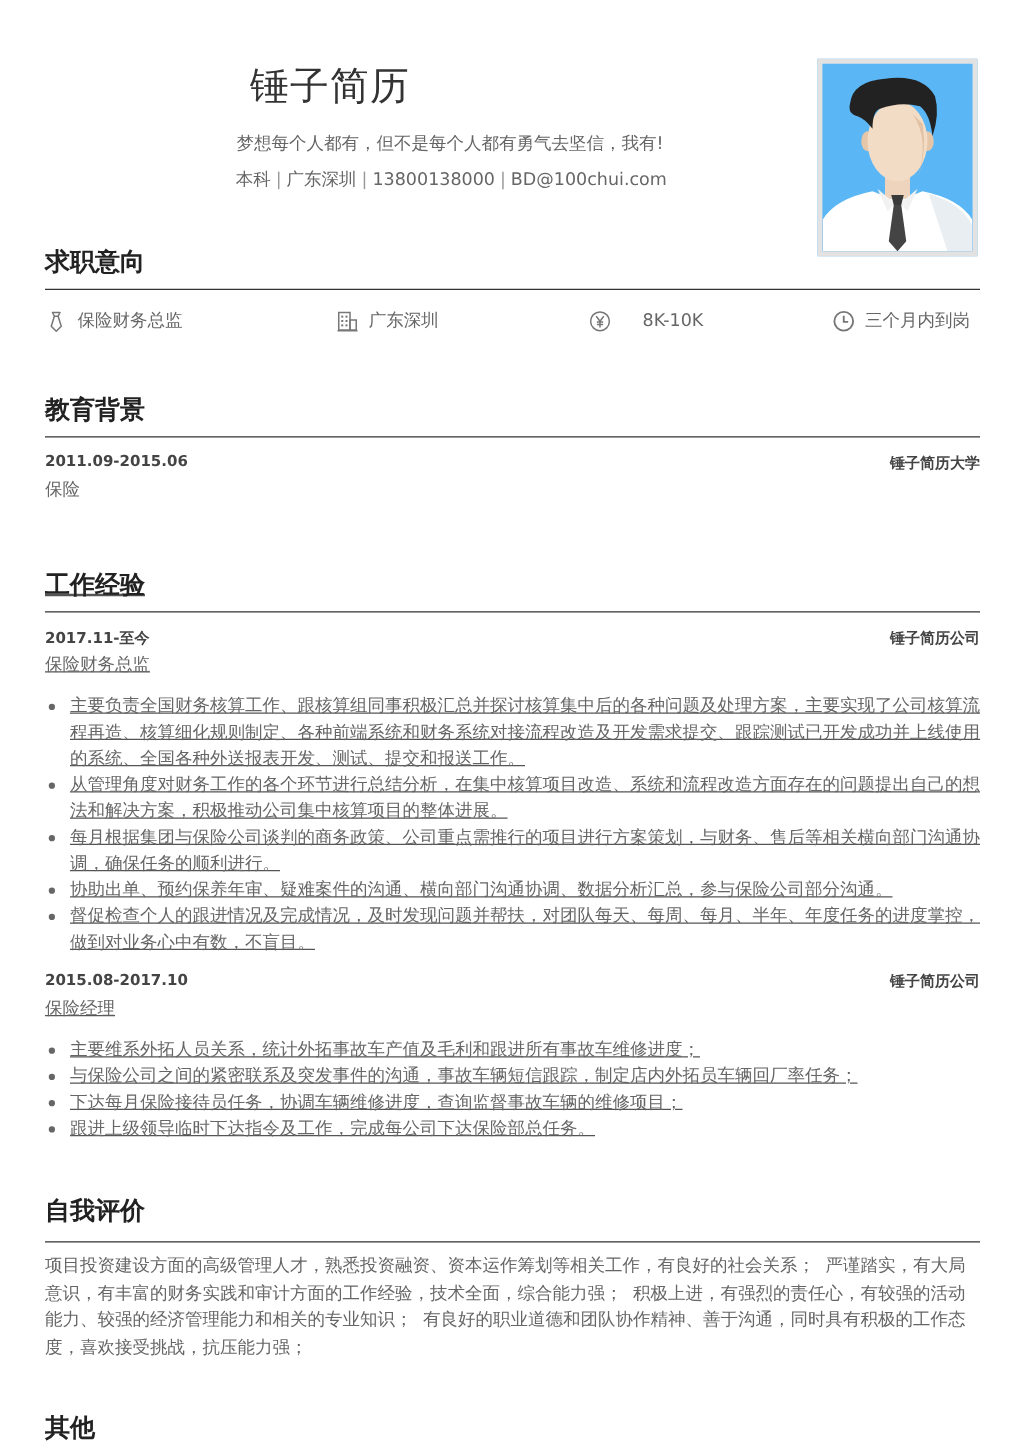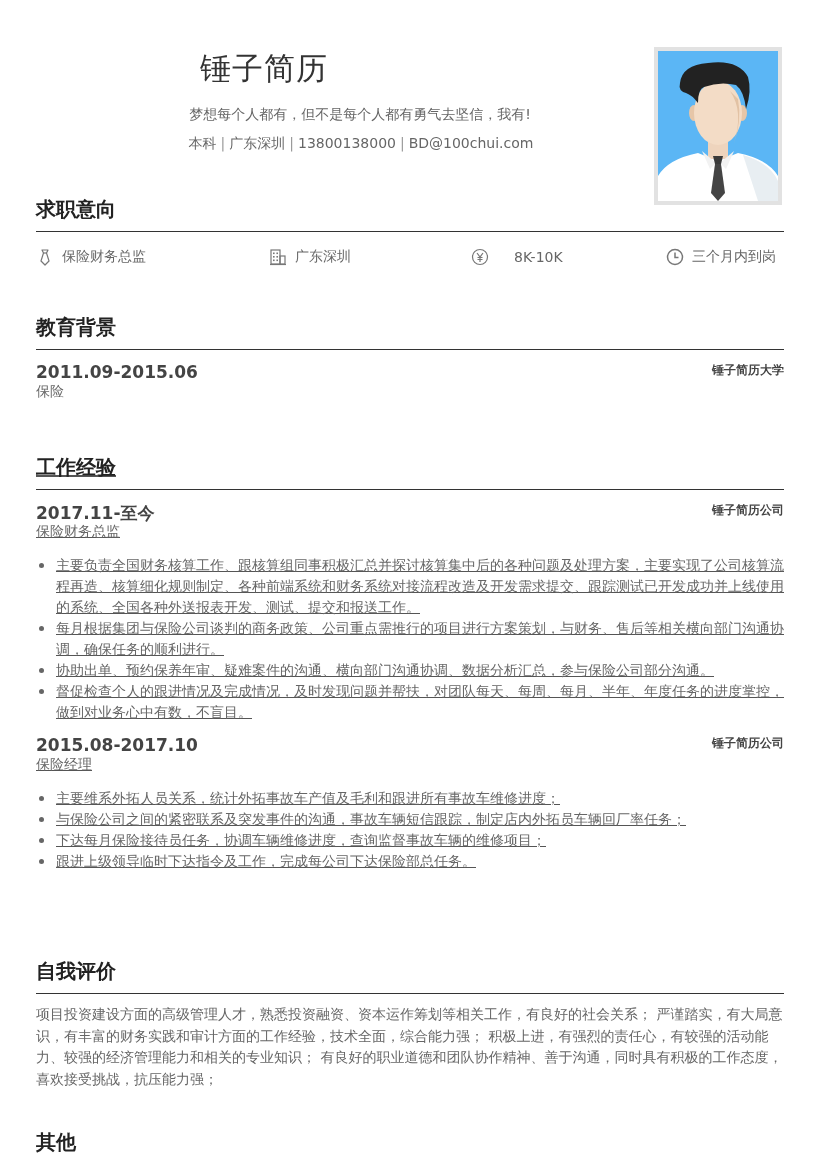--- a/index.html
+++ b/index.html
@@ -16,21 +16,21 @@
 
   .section { position: absolute; left: 36px; width: 748px; }
   .section-title { font-size: 20px; font-weight: bold; color: #222; height: 32px; line-height: 32px; }
   .section-rule { height: 1px; background: #333; margin-top: 6px; }
 
   .intent-row { position: relative; height: 36px; margin-top: 8px; }
   .intent-item { position: absolute; top: 8px; display: flex; align-items: center; font-size: 14px; color: #666; }
   .intent-item svg { width: 18px; height: 18px; margin-right: 8px; }
 
   .entry-head { position: relative; height: 20px; margin-top: 12px; }
-  .entry-date { position: absolute; left: 0; top: 0; font-size: 17px; font-weight: bold; color: #444; }
+  .entry-date { position: absolute; left: 0; top: 0; font-size: 12px; font-weight: bold; color: #444; }
   .entry-org { position: absolute; right: 0; top: 0; font-size: 12px; font-weight: bold; color: #444; }
   .entry-sub { font-size: 14px; color: #666; margin-top: 1px; height: 20px; }
 
   .bullets { list-style: none; margin-top: 12px; }
   .bullets li { position: relative; padding-left: 20px; font-size: 14px; line-height: 21px; color: #666; }
   .bullets li::before { content: ""; position: absolute; left: 3px; top: 8px; width: 5px; height: 5px; border-radius: 50%; background: #666; }
 
   .para { font-size: 14px; line-height: 21.5px; color: #666; margin-top: 10px; }
 </style>
 </head>
@@ -127,20 +127,21 @@
   <div class="section-rule"></div>
 
   <div>
     <div class="entry-head">
       <span class="entry-date">2017.11-至今</span>
       <span class="entry-org">锤子简历公司</span>
     </div>
     <div class="entry-sub">保险财务总监</div>
     <ul class="bullets">
       <li>主要负责全国财务核算工作、跟核算组同事积极汇总并探讨核算集中后的各种问题及处理方案，主要实现了公司核算流程再造、核算细化规则制定、各种前端系统和财务系统对接流程改造及开发需求提交、跟踪测试已开发成功并上线使用的系统、全国各种外送报表开发、测试、提交和报送工作。</li>
+      <li>从管理角度对财务工作的各个环节进行总结分析，在集中核算项目改造、系统和流程改造方面存在的问题提出自己的想法和解决方案，积极推动公司集中核算项目的整体进展。</li>
       <li>每月根据集团与保险公司谈判的商务政策、公司重点需推行的项目进行方案策划，与财务、售后等相关横向部门沟通协调，确保任务的顺利进行。</li>
       <li>协助出单、预约保养年审、疑难案件的沟通、横向部门沟通协调、数据分析汇总，参与保险公司部分沟通。</li>
       <li>督促检查个人的跟进情况及完成情况，及时发现问题并帮扶，对团队每天、每周、每月、半年、年度任务的进度掌控，做到对业务心中有数，不盲目。</li>
     </ul>
   </div>
 
   <div style="margin-top:8px;">
     <div class="entry-head">
       <span class="entry-date">2015.08-2017.10</span>
       <span class="entry-org">锤子简历公司</span>
@@ -148,21 +149,21 @@
     <div class="entry-sub">保险经理</div>
     <ul class="bullets">
       <li>主要维系外拓人员关系，统计外拓事故车产值及毛利和跟进所有事故车维修进度；</li>
       <li>与保险公司之间的紧密联系及突发事件的沟通，事故车辆短信跟踪，制定店内外拓员车辆回厂率任务；</li>
       <li>下达每月保险接待员任务，协调车辆维修进度，查询监督事故车辆的维修项目；</li>
       <li>跟进上级领导临时下达指令及工作，完成每公司下达保险部总任务。</li>
     </ul>
   </div>
 </div>
 
-<div class="section" style="top:955px;">
+<div class="section" style="top:955px;font-family:Liberation Mono, monospace;">
   <div class="section-title">自我评价</div>
   <div class="section-rule"></div>
   <p class="para">项目投资建设方面的高级管理人才，熟悉投资融资、资本运作筹划等相关工作，有良好的社会关系； 严谨踏实，有大局意识，有丰富的财务实践和审计方面的工作经验，技术全面，综合能力强； 积极上进，有强烈的责任心，有较强的活动能力、较强的经济管理能力和相关的专业知识； 有良好的职业道德和团队协作精神、善于沟通，同时具有积极的工作态度，喜欢接受挑战，抗压能力强；</p>
 </div>
 
 <div class="section" style="top:1126px;">
   <div class="section-title">其他</div>
 </div>
 
 </body></html>

